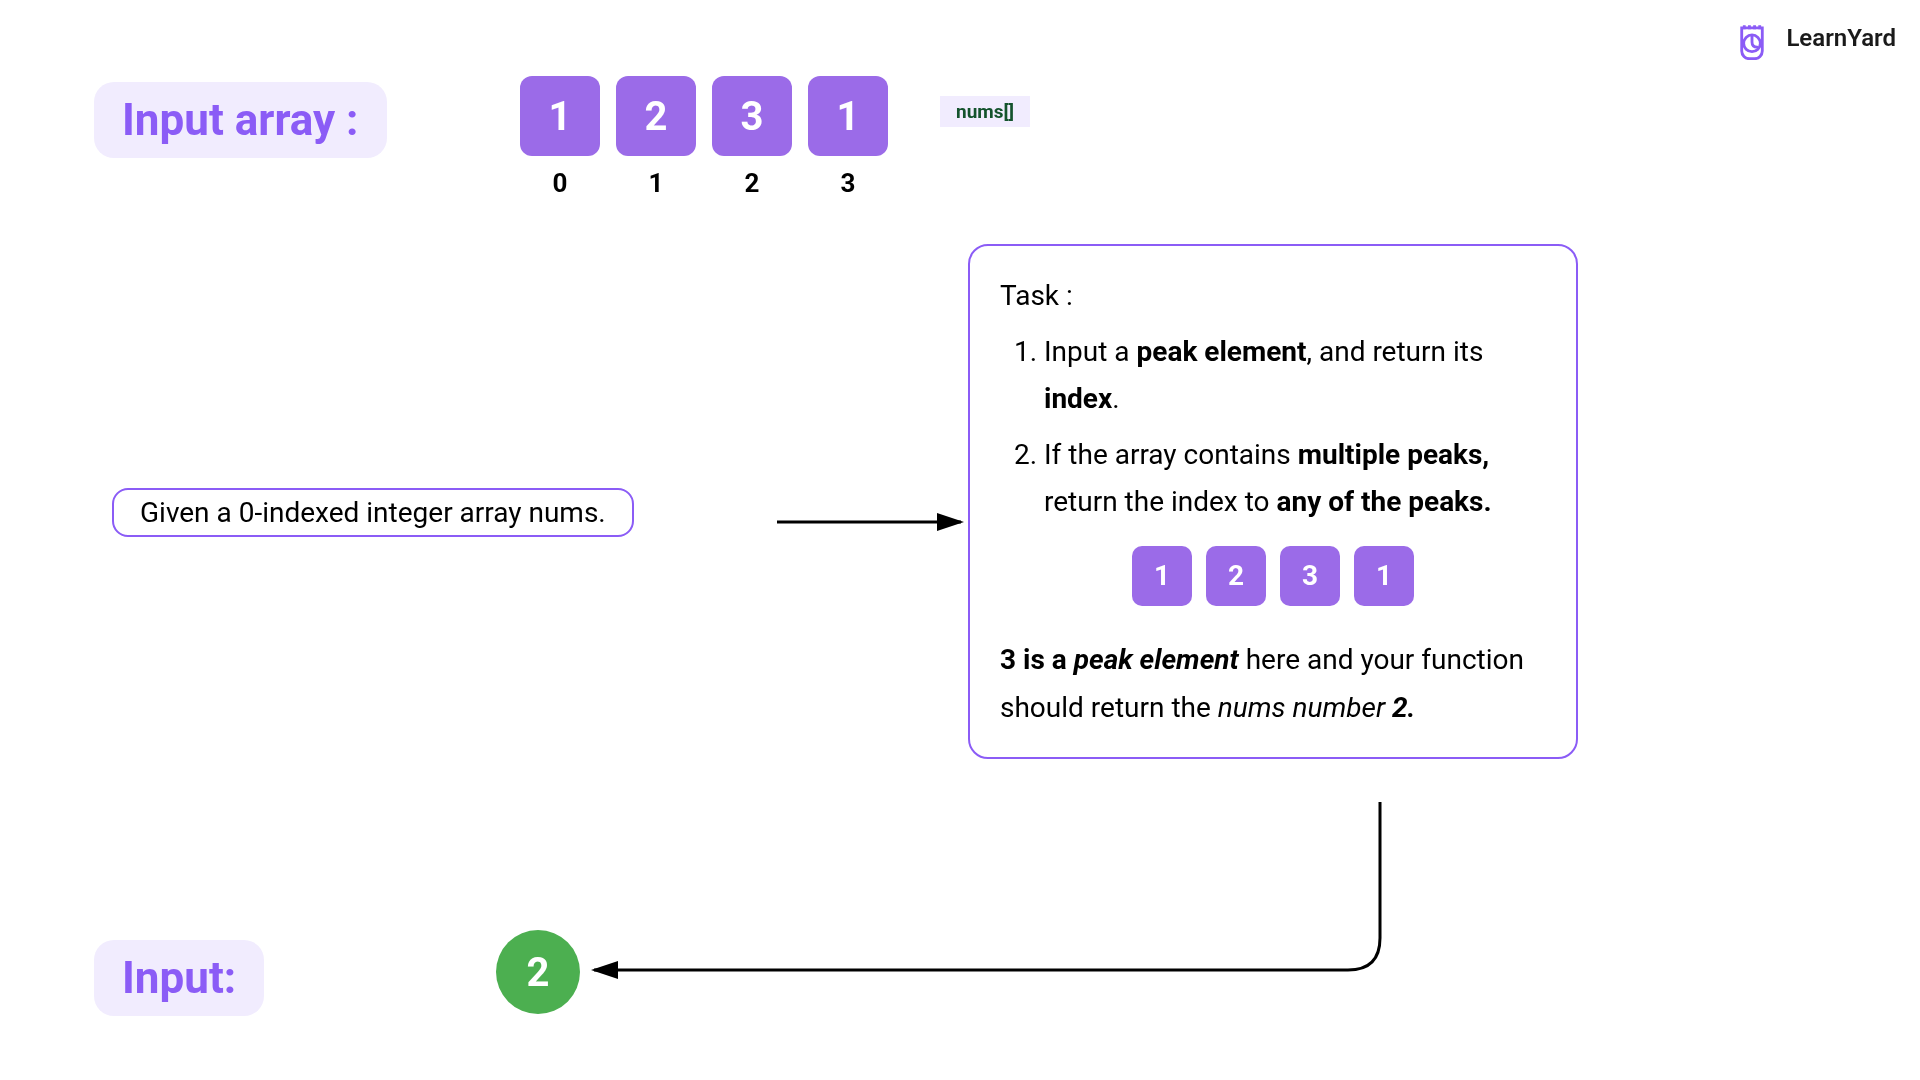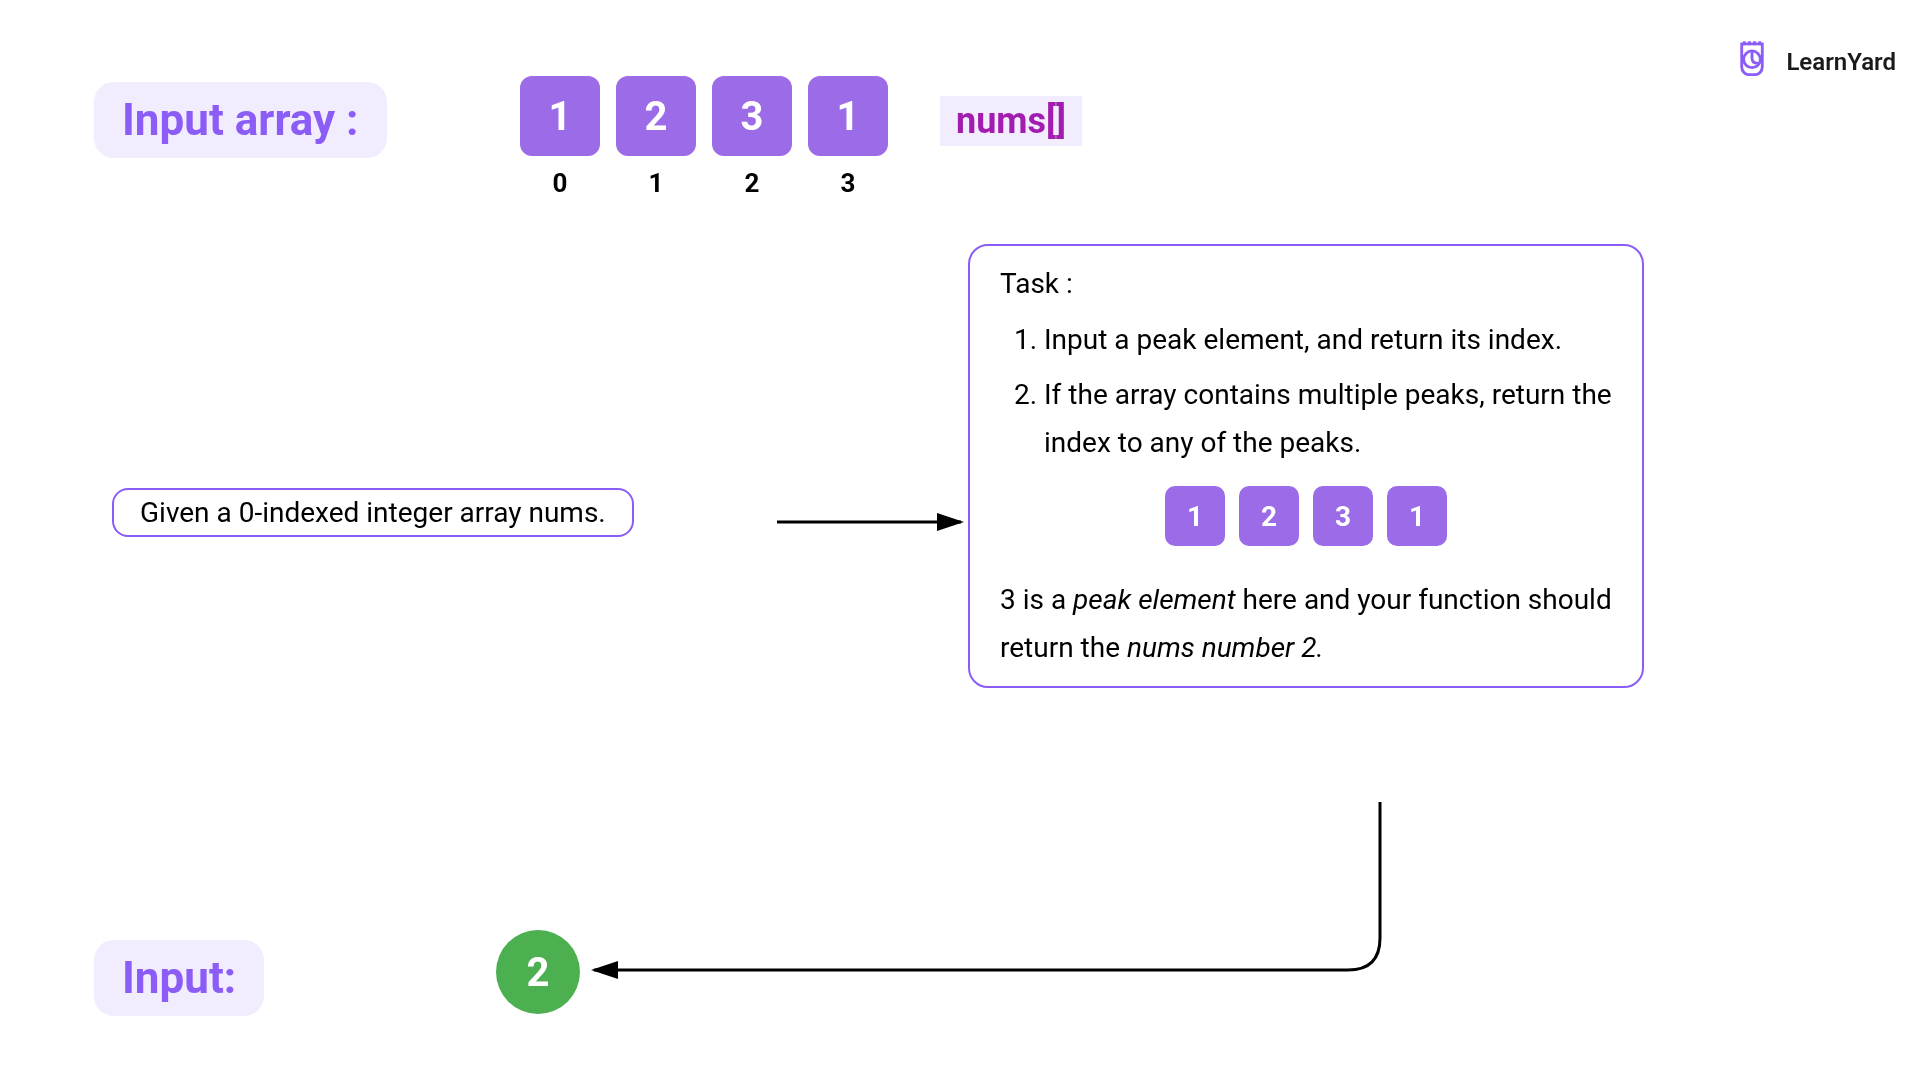--- a/index.html
+++ b/index.html
@@ -5,24 +5,24 @@
 * { margin: 0; padding: 0; box-sizing: border-box; }
 body {
   width: 1920px;
   height: 1080px;
   background: #ffffff;
   font-family: -apple-system, BlinkMacSystemFont, "Segoe UI", Roboto, Arial, sans-serif;
   position: relative;
 }
 .logo {
   position: absolute;
-  top: 40px;
+  top: 24px;
   right: 24px;
   display: flex;
-  align-items: flex-end;
+  align-items: flex-start;
   gap: 18px;
 }
 .logo-icon {
   width: 32px;
   height: 36px;
   color: #8B5CF6;
 }
 .logo-text {
   font-size: 24px;
   font-weight: 600;
@@ -67,42 +67,42 @@
   color: #000;
   font-size: 26px;
   font-weight: 700;
 }
 .nums-label {
   position: absolute;
   top: 96px;
   left: 940px;
   background: #F1ECFE;
   padding: 4px 16px;
-  font-size: 36px;
-  font-weight: 700;
-  color: #a21caf;
+  font-size: 19px;
+  font-weight: 700;
+  color: #14532d;
 }
 .given-box {
   position: absolute;
   top: 488px;
   left: 112px;
   border: 2px solid #8B5CF6;
   border-radius: 16px;
   padding: 6px 26px;
   font-size: 28px;
   color: #000;
 }
 .task-box {
   position: absolute;
   top: 244px;
   left: 968px;
-  width: 676px;
+  width: 610px;
   border: 2px solid #8B5CF6;
   border-radius: 20px;
-  padding: 14px 30px;
+  padding: 26px 30px;
   font-size: 28px;
   line-height: 1.7;
   color: #000;
 }
 .task-title { margin-bottom: 8px; }
 .task-list { margin-left: 44px; margin-bottom: 20px; }
 .task-list li { margin-bottom: 8px; }
 .task-array {
   display: flex;
   gap: 14px;
@@ -133,21 +133,21 @@
   align-items: center;
   justify-content: center;
   color: #fff;
   font-size: 40px;
   font-weight: 700;
 }
 .arrow-svg {
   position: absolute;
   pointer-events: none;
 }
-.bold { font-weight: 400; }
+.bold { font-weight: 700; }
 .italic { font-style: italic; }
 </style>
 </head>
 <body>
 
 <div class="logo">
   <svg class="logo-icon" viewBox="0 0 24 28" fill="none" stroke="currentColor" stroke-width="2.2">
     <path d="M4 3 h16 v18 a6 6 0 0 1 -6 6 h-4 a6 6 0 0 1 -6 -6 z"></path>
     <path d="M6 1 v3 M10 1 v3 M14 1 v3 M18 1 v3"></path>
     <path d="M12 9 v5 M12 14 q0 4 4 4" stroke-linecap="round"></path>

